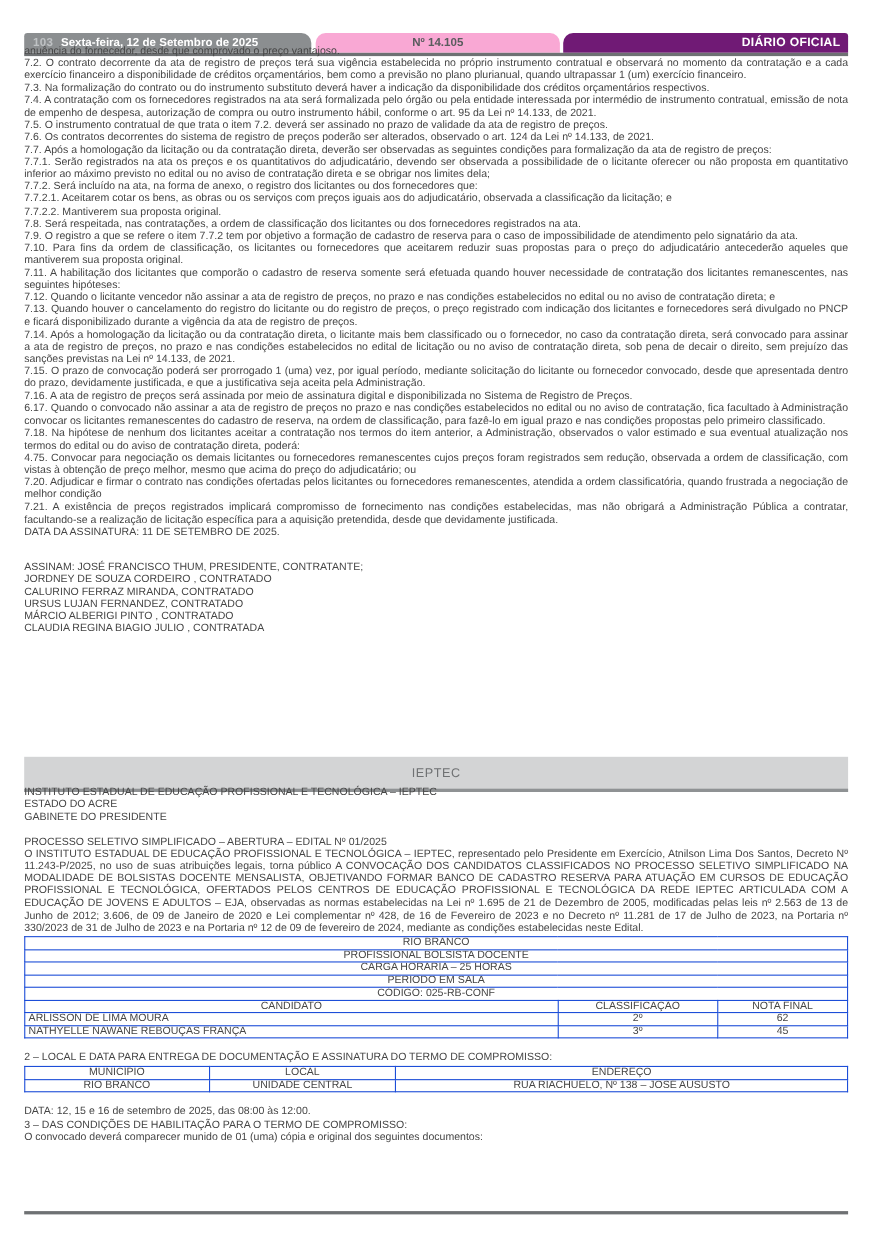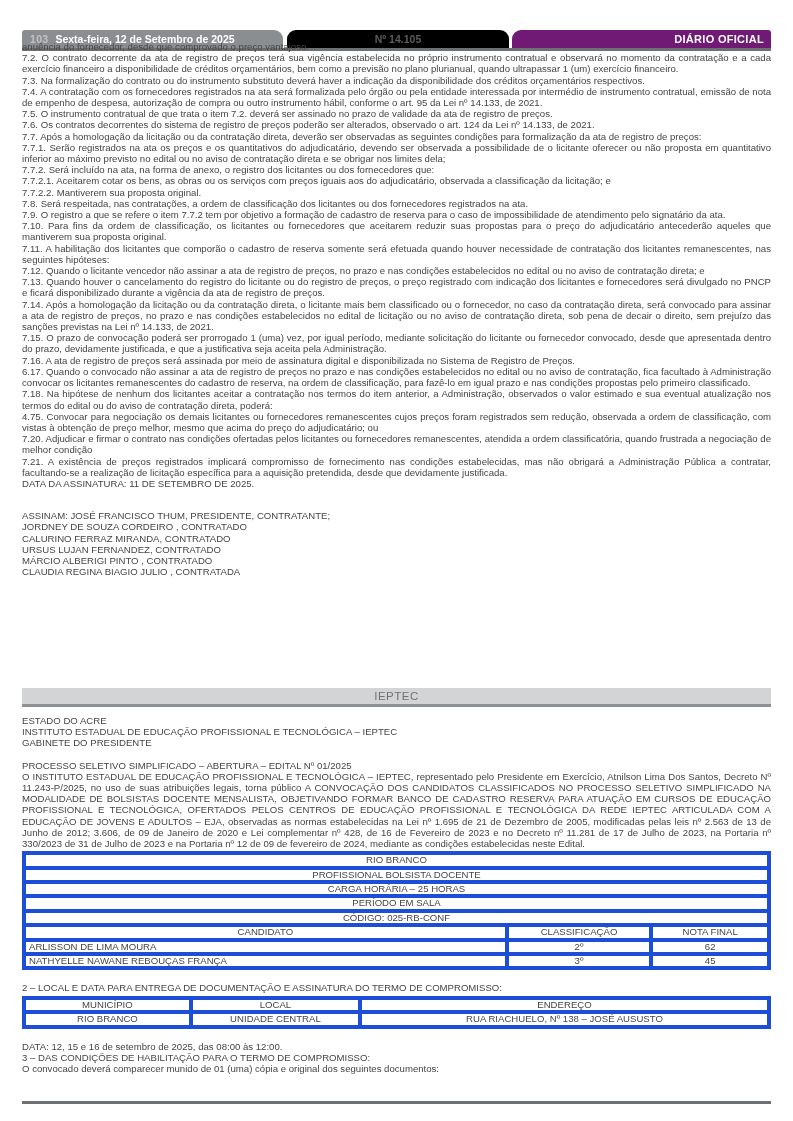--- a/index.html
+++ b/index.html
@@ -13,52 +13,52 @@
   
   .masthead-row { position:absolute; top:30px; left:22px; width:749px; height:18px; display:flex;align-items:flex-end; }
   .tab { height:18px; display:flex; align-items:center; font-weight:bold; font-size:10.5px; }
   .tab-left {
     width:261px; background:#8b8e90; color:#ffffff;
     border-radius:3px 9px 0 0; padding-left:8px;
   }
   .tab-left .pgnum { color:#bfc2c4; margin-right:7px; letter-spacing:.3px; }
   .tab-gap1 { width:4px; }
   .tab-center {
-    width:222px; background:#000000; color:#5a5c5e;
+    width:222px; background:#f9a8d4; color:#5a5c5e;
     border-radius:9px 9px 0 0; justify-content:center;
   }
   .tab-gap2 { width:3px; }
   .tab-right {
     flex:1; background:#701a75; color:#ffffff;
     border-radius:9px 3px 0 0; justify-content:flex-end; padding-right:7px;
     letter-spacing:.3px; font-size:11px;
   }
   .masthead-rule { position:absolute; top:48px; left:22px; width:749px; height:3px; background:#6e7173; }
 
   
   .article { position:absolute; top:41px; left:22px; width:749px; font-size:9.6px; line-height:11.2px; }
   .article p.clause { text-align:justify; }
   .sig-block { margin-top:21px; }
   .sig-block p { text-align:left; }
 
   
   .section-bar {
-    position:absolute; top:688px; left:22px; width:749px; height:19px;
+    position:absolute; top:688px; left:22px; width:749px; height:32px;
     background:#d3d4d5; border-bottom:3px solid #8f9294;
     display:flex; align-items:center; justify-content:center;
     color:#6f7173; font-size:11.5px; letter-spacing:.5px;
   }
 
   
   .ieptec { position:absolute; top:715px; left:22px; width:749px; font-size:9.6px; line-height:11.2px; }
   .ieptec .org-lines { margin-bottom:11px; }
   .ieptec .edital-body { text-align:justify; }
 
   table { width:100%; border-collapse:collapse; table-layout:fixed; margin-top:2px; }
-  table, th, td { border:4px solid #1d4ed8; }
+  table, th, td { border:1px solid #1d4ed8; }
   th, td {
     font-weight:normal; font-size:9.6px; line-height:10.4px; color:#454545;
     padding:0 3px; text-align:center; height:11.5px;
     white-space:nowrap; overflow:hidden;
   }
   td.left { text-align:left; }
   .vacancy-table col.c-cand { width:64.8%; }
   .vacancy-table col.c-class { width:19.4%; }
   .vacancy-table col.c-nota { width:15.8%; }
   .loc-table col.c-mun { width:22.4%; }
@@ -161,23 +161,23 @@
 </div>
 
 <div class="section-bar">
   <span>IEPTEC</span>
 </div>
 
 <div class="ieptec">
 
   <div class="org-lines">
 
+      <p>INSTITUTO ESTADUAL DE EDUCAÇÃO PROFISSIONAL E TECNOLÓGICA – IEPTEC</p>
+
       <p>ESTADO DO ACRE</p>
-
-      <p>INSTITUTO ESTADUAL DE EDUCAÇÃO PROFISSIONAL E TECNOLÓGICA – IEPTEC</p>
 
       <p>GABINETE DO PRESIDENTE</p>
     </div>
 
   <p>PROCESSO SELETIVO SIMPLIFICADO – ABERTURA – EDITAL Nº 01/2025</p>
   <p class="edital-body">O INSTITUTO ESTADUAL DE EDUCAÇÃO PROFISSIONAL E TECNOLÓGICA – IEPTEC, representado pelo Presidente em Exercício, Atnilson Lima Dos Santos, Decreto Nº 11.243-P/2025, no uso de suas atribuições legais, torna público A CONVOCAÇÃO DOS CANDIDATOS CLASSIFICADOS NO PROCESSO SELETIVO SIMPLIFICADO NA MODALIDADE DE BOLSISTAS DOCENTE MENSALISTA, OBJETIVANDO FORMAR BANCO DE CADASTRO RESERVA PARA ATUAÇÃO EM CURSOS DE EDUCAÇÃO PROFISSIONAL E TECNOLÓGICA, OFERTADOS PELOS CENTROS DE EDUCAÇÃO PROFISSIONAL E TECNOLÓGICA DA REDE IEPTEC ARTICULADA COM A EDUCAÇÃO DE JOVENS E ADULTOS – EJA, observadas as normas estabelecidas na Lei nº 1.695 de 21 de Dezembro de 2005, modificadas pelas leis nº 2.563 de 13 de Junho de 2012; 3.606, de 09 de Janeiro de 2020 e Lei complementar nº 428, de 16 de Fevereiro de 2023 e no Decreto nº 11.281 de 17 de Julho de 2023, na Portaria nº 330/2023 de 31 de Julho de 2023 e na Portaria nº 12 de 09 de fevereiro de 2024, mediante as condições estabelecidas neste Edital.</p>
 
   <table class="vacancy-table">
     <colgroup>
         <col class="c-cand">

